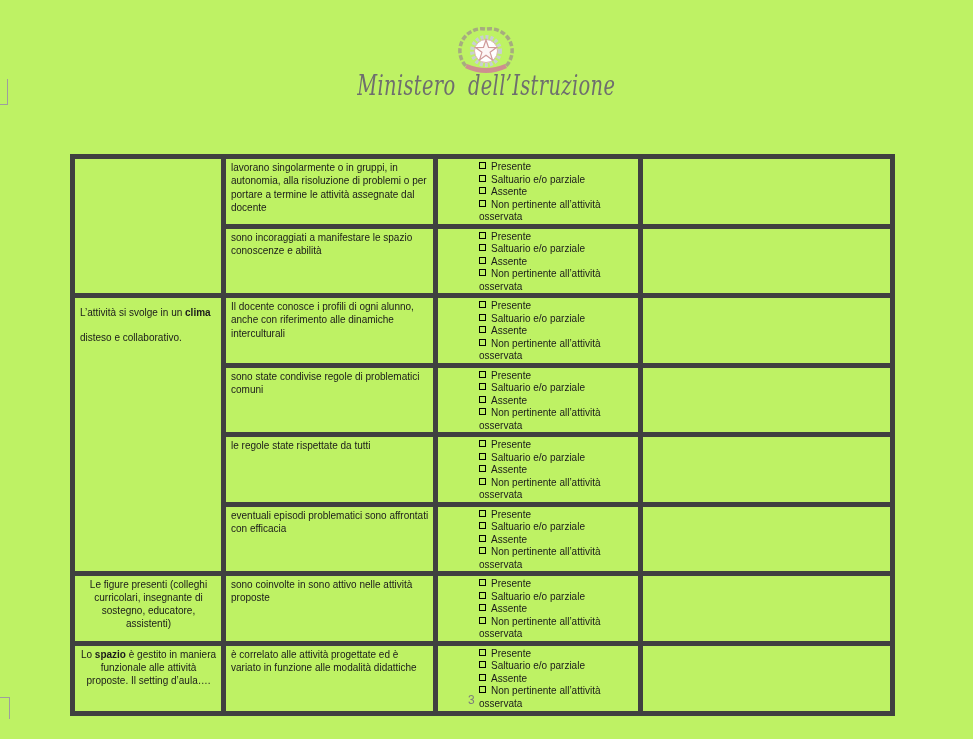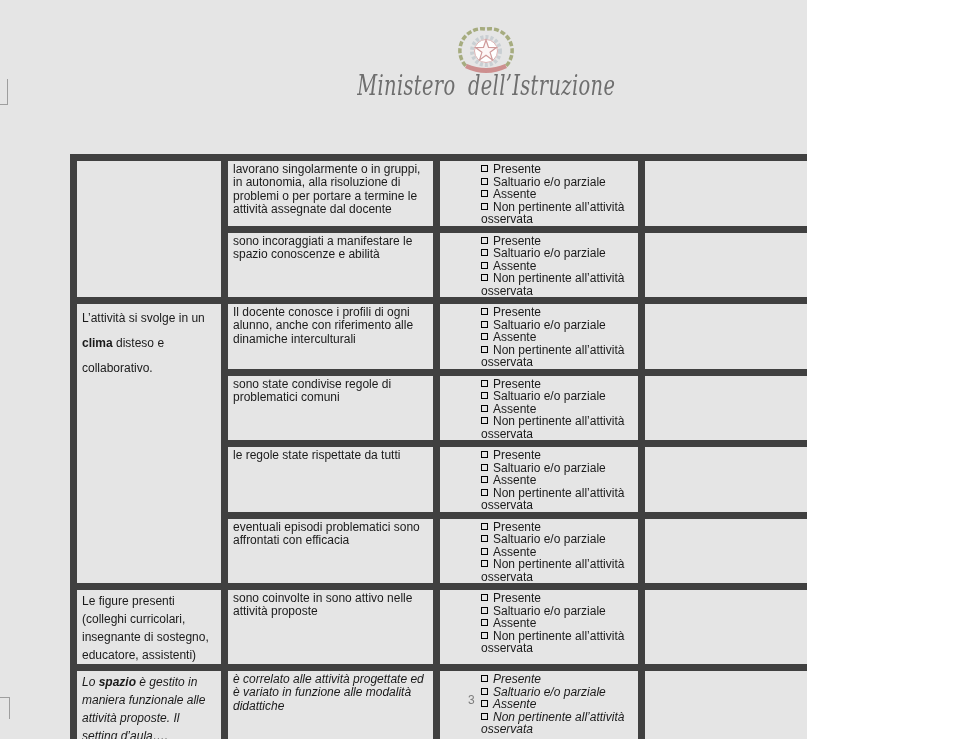--- a/index.html
+++ b/index.html
@@ -1,19 +1,19 @@
 <!DOCTYPE html>
 <html><head>
 <meta charset="utf-8">
 <style>
   html,body{margin:0;padding:0;background:#ffffff;}
   .page{
     position:relative;
-    width:807px;height:739px;
-    background:#e5e5e5;
+    width:973px;height:739px;
+    background:#bef264;
     font-family:"Liberation Sans",sans-serif;
     color:#1a1a1a;
     overflow:hidden;
   }
   
   .emblem{position:absolute;left:456px;top:26px;}
   .title-wrap{position:absolute;top:70px;left:0;width:973px;text-align:center;}
   .ministry-title{
     display:inline-block;
     font-family:"DejaVu Serif",serif;
@@ -36,30 +36,30 @@
     border-right:1px solid #9e9e9e;border-top:1px solid #9e9e9e;
   }
   
   table.obs{
     position:absolute;left:70px;top:154px;
     width:820px;
     border-collapse:collapse;
     table-layout:fixed;
   }
   table.obs td{
-    border:7px solid #404040;
+    border:5px solid #404040;
     vertical-align:top;
     padding:2px 4px 0 5px;
-    font-size:12px;
+    font-size:10px;
   }
-  tr.h66{height:66px;} tr.h65{height:65px;} tr.h70{height:70px;font-style:italic;}
+  tr.h66{height:66px;} tr.h65{height:65px;} tr.h70{height:70px;}
   td.desc{line-height:13.4px;}
   td.cbcell{line-height:12.5px;padding-right:28px;}
   td.crit{line-height:25px;}
-  td.crit-sm{line-height:18px;}
+  td.crit-sm{line-height:13px;text-align:center;}
   .cb-item{white-space:normal;padding-left:36px;}
   .cb-box{
     display:inline-block;width:5px;height:5px;
     border:1px solid #000;
     margin-right:5px;
     vertical-align:1px;
   }
   .bold{font-weight:bold;}
   
   .pagenum{

